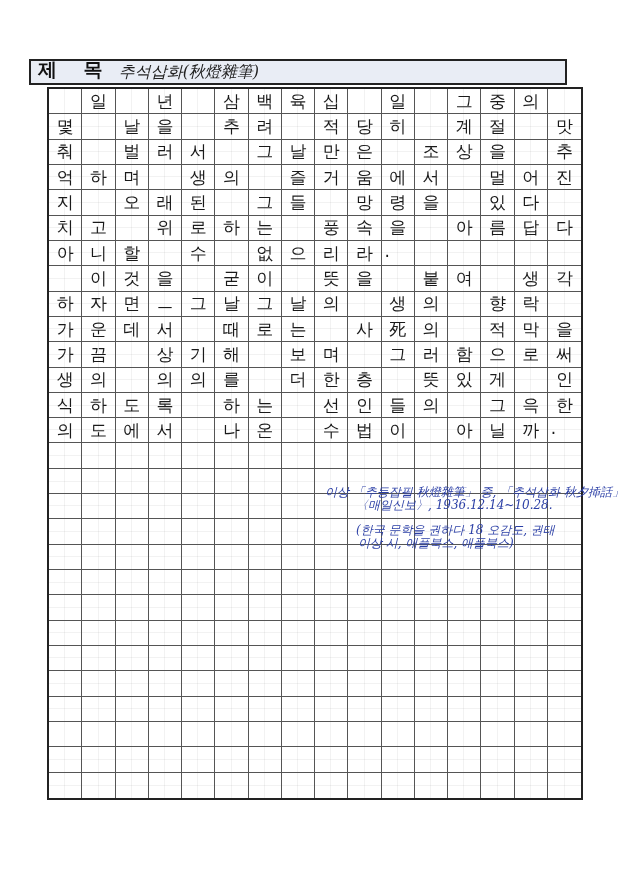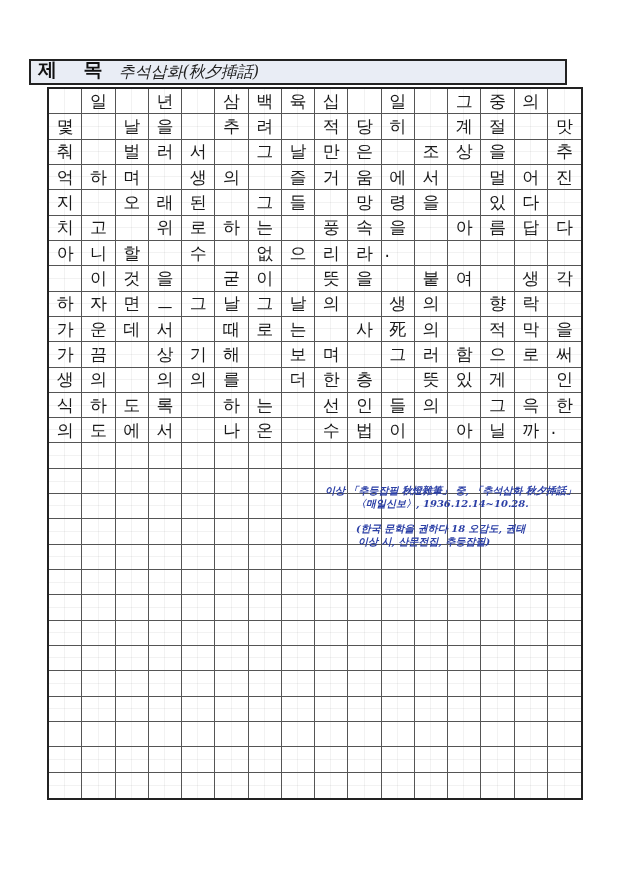--- a/index.html
+++ b/index.html
@@ -33,29 +33,29 @@
     font-family: "DejaVu Sans", sans-serif; font-size: 17px; color: #1a1a1a;
     background-image:
       linear-gradient(to right, transparent calc(50% - 0.5px), rgba(0,0,0,0.05) calc(50% - 0.5px), rgba(0,0,0,0.05) calc(50% + 0.5px), transparent calc(50% + 0.5px)),
       linear-gradient(to bottom, transparent calc(50% - 0.5px), rgba(0,0,0,0.05) calc(50% - 0.5px), rgba(0,0,0,0.05) calc(50% + 0.5px), transparent calc(50% + 0.5px));
   }
   .cell.last-col { border-right: none; }
   .cell.last-row { border-bottom: none; }
   .cell.punct { justify-content: flex-start; align-items: flex-end; padding: 0 0 4px 3px; }
   .note {
     position: absolute; color: #2b3fa6; font-family: "DejaVu Serif", serif; font-style: italic;
-    font-size: 10px; white-space: nowrap; font-weight: bold;
+    font-size: 12px; white-space: nowrap;
   }
 </style>
 </head>
 <body>
 
 <div class="title-box">
   <span class="title-label">제 목</span>
-  <span class="title-value">추석삽화(秋夕揷話)</span>
+  <span class="title-value">추석삽화(秋燈雜筆)</span>
 </div>
 
 <div class="grid" id="grid">
     <div class="cell"></div>
     <div class="cell">일</div>
     <div class="cell"></div>
     <div class="cell">년</div>
     <div class="cell"></div>
     <div class="cell">삼</div>
     <div class="cell">백</div>
@@ -498,13 +498,13 @@
     <div class="cell last-row"></div>
     <div class="cell last-row"></div>
     <div class="cell last-row"></div>
     <div class="cell last-row"></div>
     <div class="cell last-col last-row"></div>
   </div>
 
 <div class="note" style="left:325px; top:484px;">이상 「추등잡필 秋燈雜筆」 중, 「추석삽화 秋夕揷話」</div>
 <div class="note" style="left:356px; top:497px;">〈매일신보〉, 1936.12.14~10.28.</div>
 <div class="note" style="left:356px; top:522px;">(한국 문학을 권하다 18 오감도, 권태</div>
-<div class="note" style="left:358px; top:535px;">이상 시, 산문전집, 추등잡필)</div>
+<div class="note" style="left:358px; top:535px;">이상 시, 애플북스, 애플북스)</div>
 
 </body></html>

